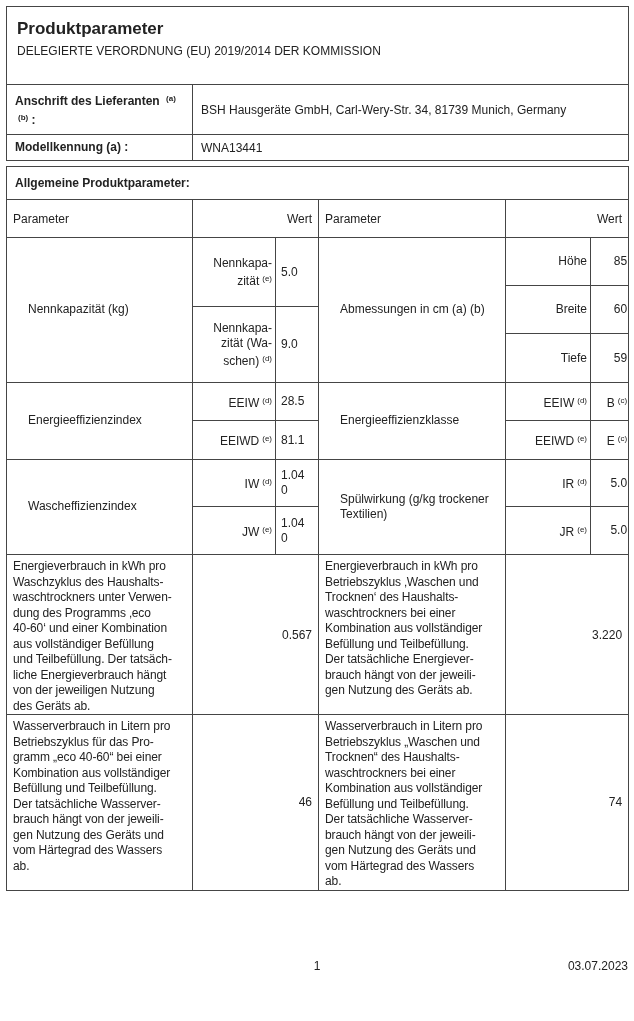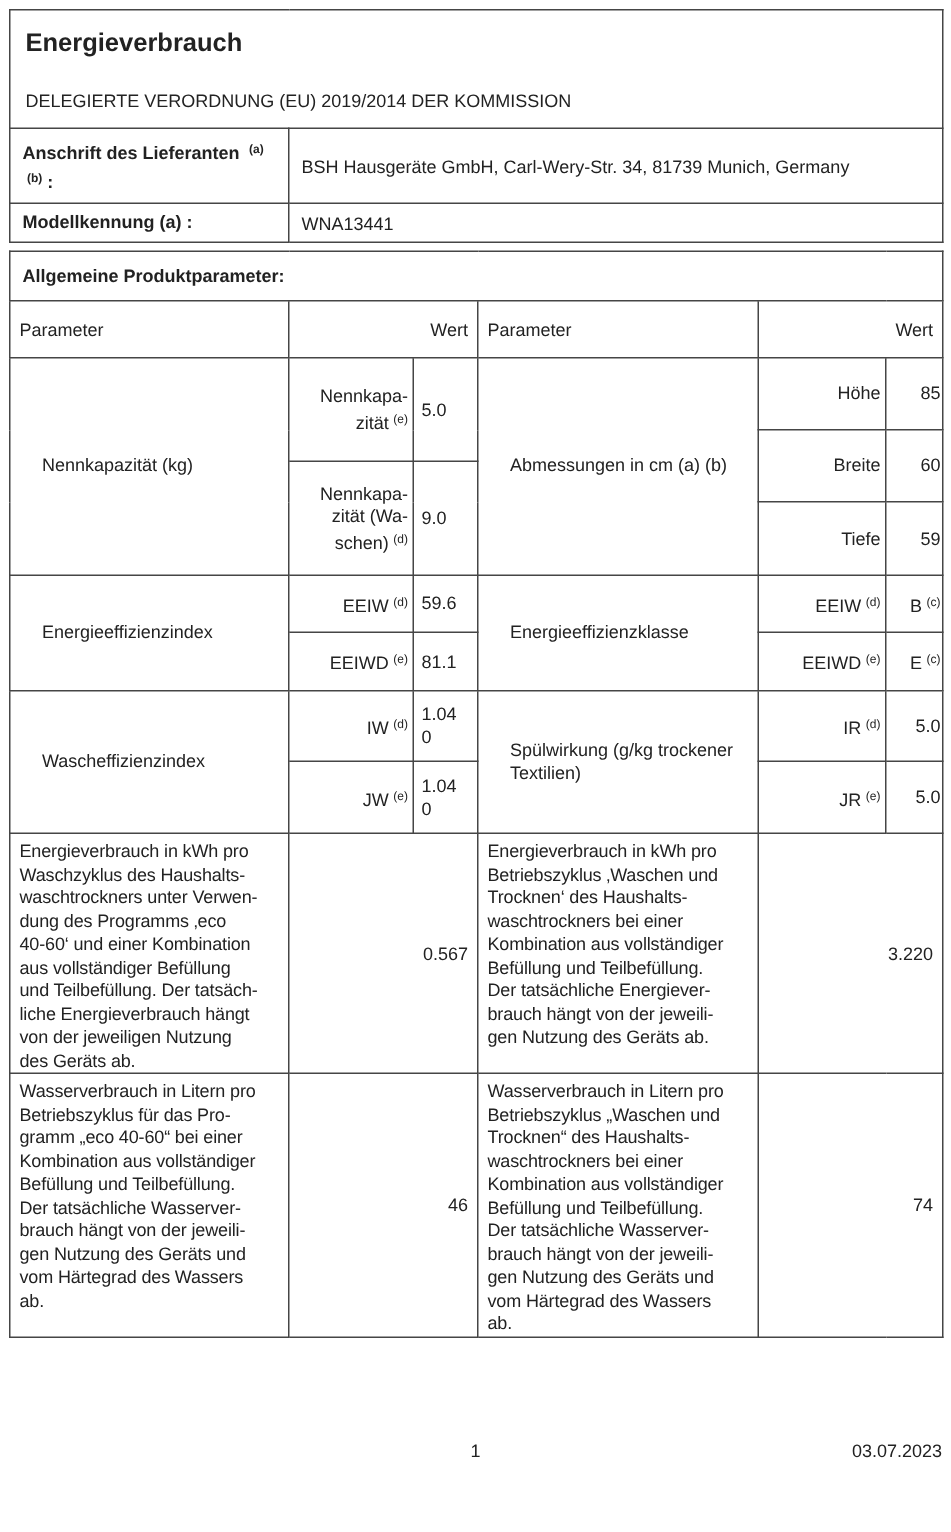--- a/index.html
+++ b/index.html
@@ -13,21 +13,21 @@
   table { border-collapse:collapse; width:622px; table-layout:fixed; }
   td { border:1px solid #454545; padding:4px 6px; vertical-align:middle; overflow:hidden; }
   .gap { height:5px; }
   .center { text-align:right; }
   .top { vertical-align:top; }
   .pre { white-space:pre-line; }
   sup { font-size:8px; vertical-align:4px; margin-left:3px; }
   
   .title-cell { padding:11px 10px 10px 10px; vertical-align:top; }
   .doc-title { font-size:17px; font-weight:bold; line-height:22px; }
-  .doc-sub { margin-top:20px; line-height:15px; }
+  .doc-sub { margin-top:4px; line-height:15px; }
   
   .lbl { font-weight:bold; line-height:15.5px; padding-left:8px; }
   .val { padding-left:8px; }
   
   .section-cell { font-weight:bold; padding-left:8px; }
   .hdr { padding-left:6px; }
   .param { padding-left:21px; line-height:15.5px;margin-top:41px; }
   .sub-lbl { line-height:15px; padding:2px 3px; }
   .val-l { padding-left:5px; line-height:15px; }
   .val-r { padding:2px 1px; line-height:15px; }
@@ -50,21 +50,21 @@
 <div class="sheet">
 
   <table>
     <colgroup>
         <col style="width:186px">
         <col style="width:436px">
       </colgroup>
     <tbody>
         <tr class="r-title">
       <td class="title-cell" colspan="2">
-        <div class="doc-title">Energieverbrauch</div>
+        <div class="doc-title">Produktparameter</div>
         <div class="doc-sub">DELEGIERTE VERORDNUNG (EU) 2019/2014 DER KOMMISSION</div>
       </td>
     </tr>
     <tr class="r-sup2">
       <td class="lbl"><span>Anschrift des Lieferanten </span><sup>(a)</sup><br><sup>(b)</sup><span> :</span></td>
       <td class="val">BSH Hausgeräte GmbH, Carl-Wery-Str. 34, 81739 Munich, Germany</td>
     </tr>
     <tr class="r-sup3">
       <td class="lbl"><span>Modellkennung (a) :</span></td>
       <td class="val">WNA13441</td>
@@ -116,21 +116,21 @@
       <td class="val-l" rowspan="2">9.0</td>
     </tr>
     <tr class="r-m4">
       <td class="sub-lbl center">Tiefe</td>
       <td class="val-r center">59</td>
     </tr>
 
     <tr class="r-e1">
       <td class="param" rowspan="2">Energieeffizienzindex</td>
       <td class="sub-lbl center"><span>EEIW</span><sup>(d)</sup></td>
-      <td class="val-l">59.6</td>
+      <td class="val-l">28.5</td>
       <td class="param" rowspan="2">Energieeffizienzklasse</td>
       <td class="sub-lbl center"><span>EEIW</span><sup>(d)</sup></td>
       <td class="val-r center"><span>B</span><sup>(c)</sup></td>
     </tr>
     <tr class="r-e2">
       <td class="sub-lbl center"><span>EEIWD</span><sup>(e)</sup></td>
       <td class="val-l">81.1</td>
       <td class="sub-lbl center"><span>EEIWD</span><sup>(e)</sup></td>
       <td class="val-r center"><span>E</span><sup>(c)</sup></td>
     </tr>

